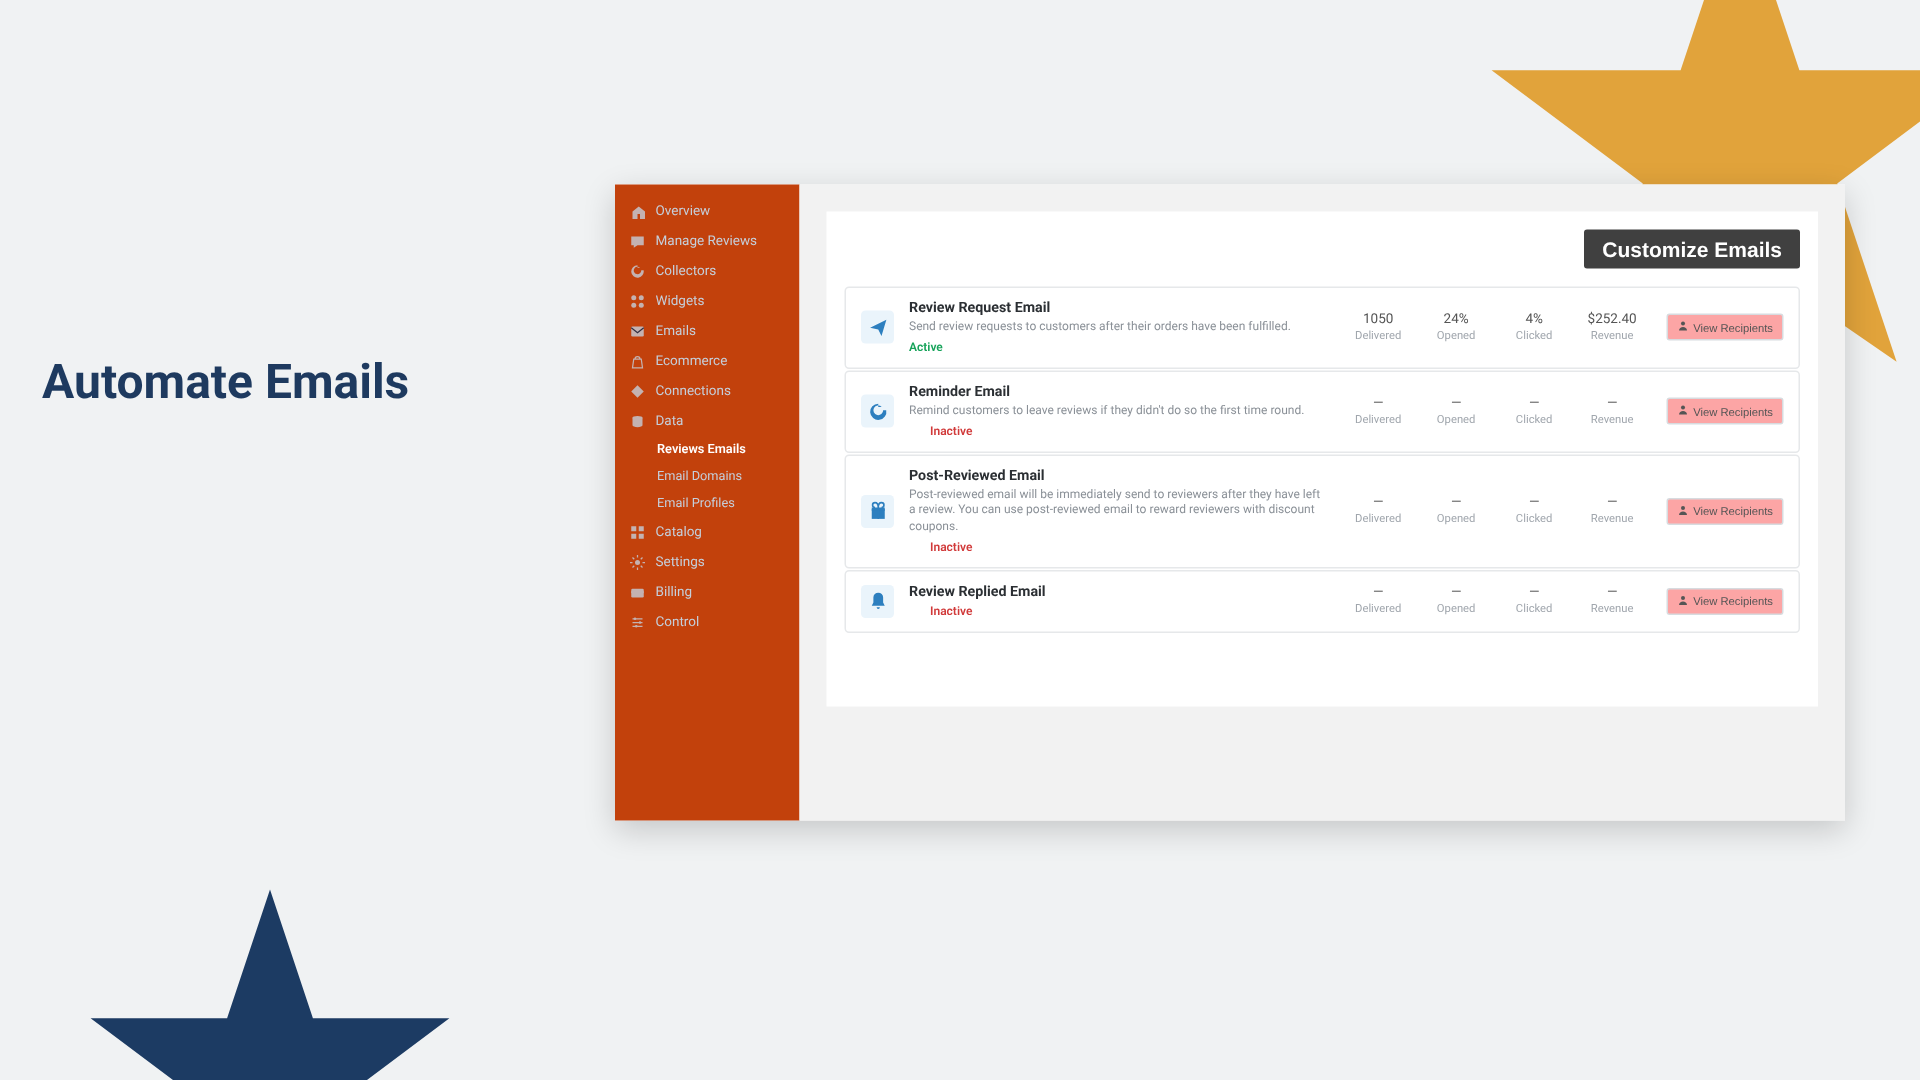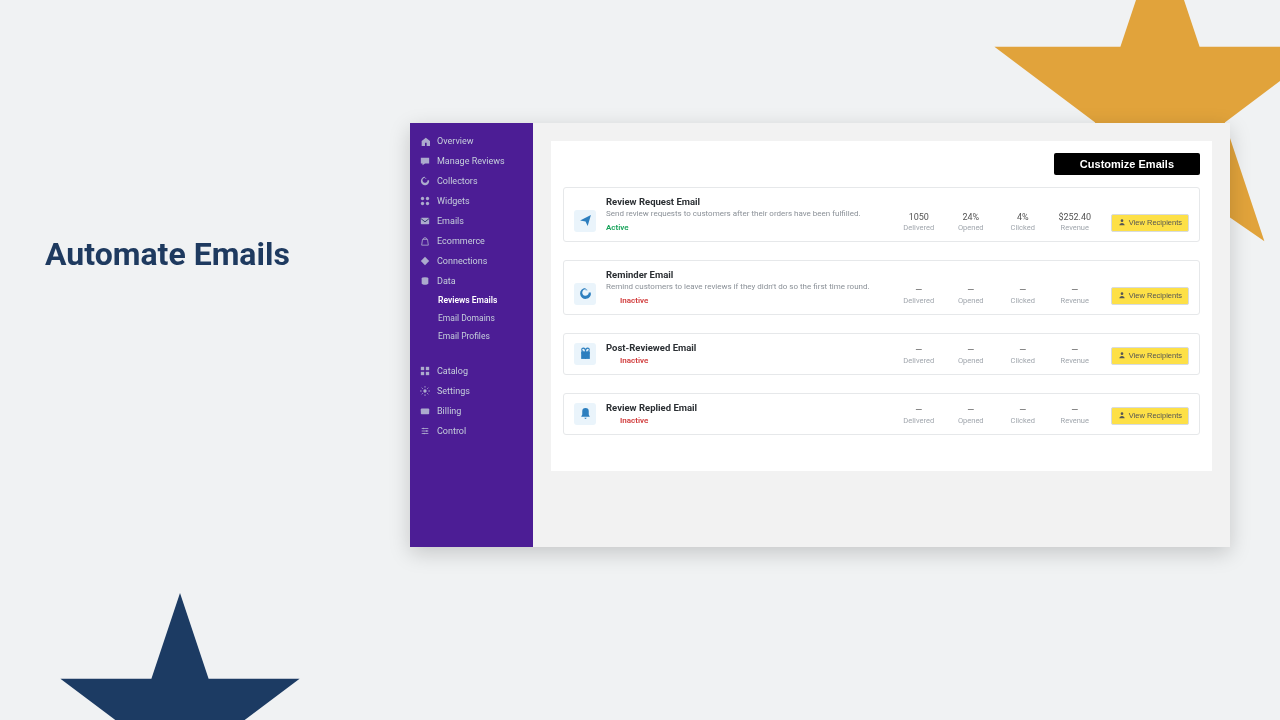--- a/index.html
+++ b/index.html
@@ -11,21 +11,21 @@
   overflow: hidden;
 }
 .star {
   position: absolute;
   pointer-events: none;
 }
 .star svg { display: block; }
 
 .marketing {
   position: absolute;
-  left: 45px; top: 235px;
+  left: 28px; top: 235px;
   width: 320px;
 }
 .marketing h1 {
   font-size: 32px;
   font-weight: 700;
   color: #1e3a5f;
   margin-bottom: 18px;
 }
 .marketing p {
   font-size: 18px;
@@ -37,21 +37,21 @@
   position: absolute;
   left: 410px; top: 123px;
   width: 820px; height: 424px;
   background: #fff;
   box-shadow: 0 6px 20px rgba(0,0,0,0.18);
   display: flex;
 }
 
 .sidebar {
   width: 123px;
-  background: #4c1d95;
+  background: #c2410c;
   color: #c5cfdb;
   font-size: 9px;
   padding-top: 8px;
 }
 .nav-item {
   display: flex;
   align-items: center;
   gap: 7px;
   padding: 5px 10px;
   cursor: pointer;
@@ -74,36 +74,36 @@
   width: 100%;
   min-height: 330px;
   padding: 12px 12px 18px;
 }
 .panel-top {
   display: flex;
   justify-content: flex-end;
   margin-bottom: 12px;
 }
 .btn-primary {
-  background: #000000;
+  background: #404040;
   color: #fff;
   border: none;
   border-radius: 2px;
-  font-size: 11px;
+  font-size: 14px;
   font-weight: 600;
-  padding: 5px 26px;
+  padding: 5px 12px;
   cursor: pointer;
 }
 .card {
   border: 1px solid #e6e8ea;
   border-radius: 3px;
   padding: 8px 10px 9px;
-  margin-bottom: 18px;
-  display: flex;
-  align-items: flex-end;
+  margin-bottom: 1px;
+  display: flex;
+  align-items: center;
   gap: 10px;
 }
 .card-icon {
   width: 22px; height: 22px;
   background: #eaf4fb;
   border-radius: 3px;
   display: flex;
   align-items: center; justify-content: center;
   color: #2d7fbf;
   font-size: 11px;
@@ -119,21 +119,21 @@
 .stats {
   display: flex;
   gap: 0;
   flex-shrink: 0;
 }
 .stat { width: 52px; text-align: center; }
 .stat .val { font-size: 9px; color: #555; }
 .stat .lbl { font-size: 7.5px; color: #a0a6ad; margin-top: 1px; }
 .view-btn {
   border: 1px solid #d7dbdf;
-  background: #fde047;
+  background: #fca5a5;
   border-radius: 2px;
   font-size: 7.5px;
   color: #555;
   padding: 3px 6px;
   cursor: pointer;
   display: flex;
   align-items: center;
   gap: 3px;
   flex-shrink: 0;
   margin-top: 1px;
@@ -230,21 +230,21 @@
             </svg>
           </span>
     <span>Data</span>
   </div>
       </div>
     <div id="nav-sub">
         <div class="sub-item active">Reviews Emails</div>
         <div class="sub-item ">Email Domains</div>
         <div class="sub-item ">Email Profiles</div>
       </div>
-    <div id="nav-block-3" style="margin-top:16px;">
+    <div id="nav-block-3" style="">
         <div class="nav-item">
     <span class="ico">
             <svg width="10" height="10" viewBox="0 0 12 12" fill="currentColor">
               <rect x="1" y="1" width="4" height="4"></rect>
               <rect x="7" y="1" width="4" height="4"></rect>
               <rect x="1" y="7" width="4" height="4"></rect>
               <rect x="7" y="7" width="4" height="4"></rect>
             </svg>
           </span>
     <span>Catalog</span>
@@ -366,20 +366,21 @@
   <div class="card">
     <div class="card-icon">
               <svg width="13" height="13" viewBox="0 0 12 12" fill="currentColor">
                 <rect x="2" y="5" width="8" height="6"></rect>
                 <rect x="2" y="4" width="8" height="2"></rect>
                 <path d="M6 4v7M4 4c-2 0-2-3 0-3 1 0 2 1 2 3M8 4c2 0 2-3 0-3-1 0-2 1-2 3" fill="none" stroke="currentColor"></path>
               </svg>
             </div>
     <div class="card-body">
       <div class="card-title">Post-Reviewed Email</div>
+      <div class="card-desc">Post-reviewed email will be immediately send to reviewers after they have left a review. You can use post-reviewed email to reward reviewers with discount coupons.</div>
       <div class="status inactive">Inactive</div>
     </div>
     <div class="stats">
       <div class="stat">
                 <div class="val">—</div>
                 <div class="lbl">Delivered</div>
               </div>
               <div class="stat">
                 <div class="val">—</div>
                 <div class="lbl">Opened</div>

